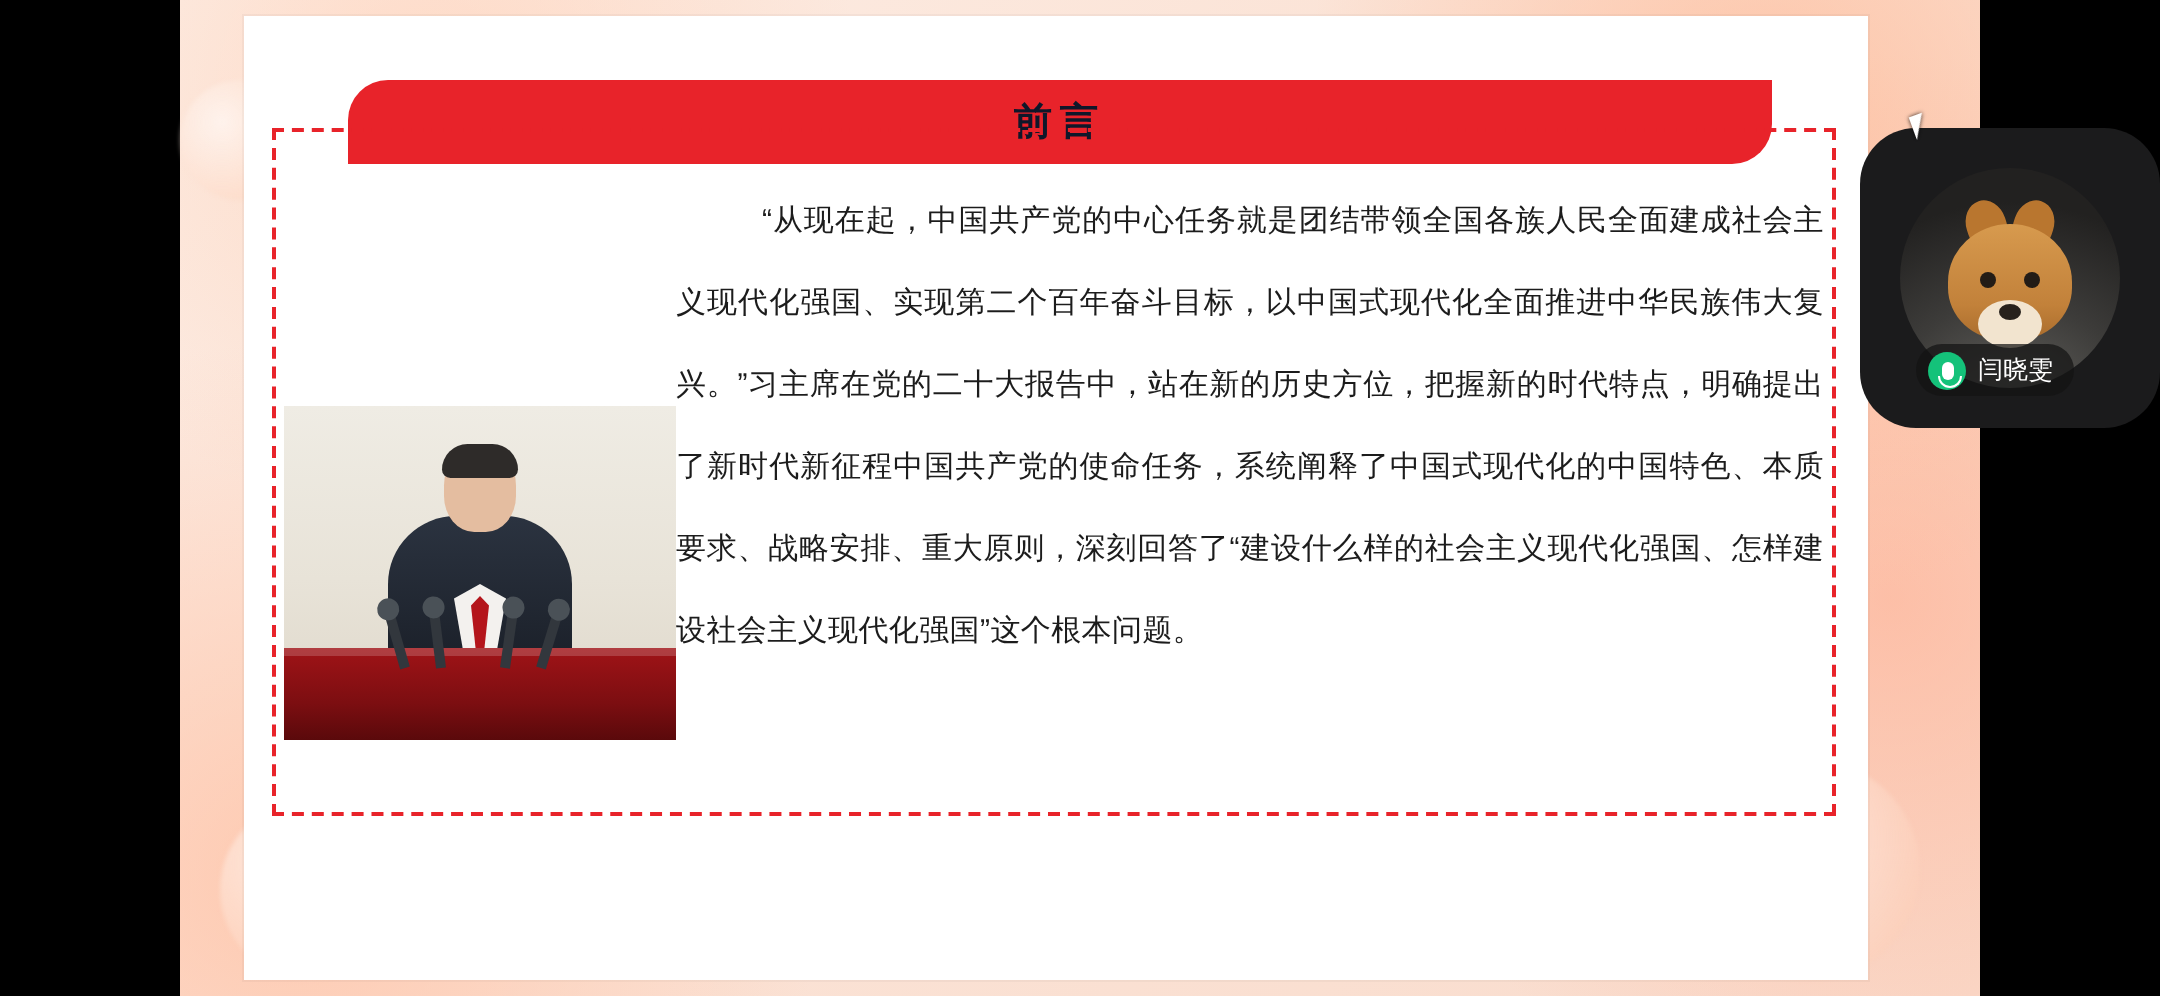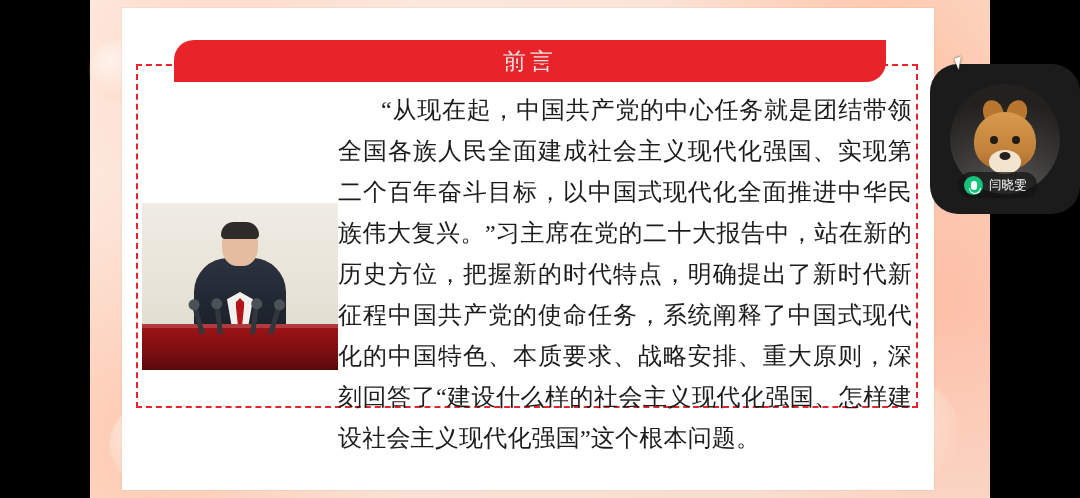--- a/index.html
+++ b/index.html
@@ -56,23 +56,23 @@
     top: 32px;
     width: 712px;
     height: 42px;
     background: #e8232a;
     border-radius: 20px 0 20px 0;
     display: flex;
     align-items: center;
     justify-content: center;
   }
   .title-text {
-    color: #e5e5e5;
-    font-size: 23px;
-    font-weight: normal;
+    color: #0f172a;
+    font-size: 19px;
+    font-weight: bold;
     letter-spacing: 4px;
   }
 
   
   .content-box {
     position: absolute;
     left: 14px;
     top: 56px;
     width: 782px;
     height: 344px;
@@ -181,27 +181,26 @@
   .mic2 { left: 76px; transform: rotate(-7deg); }
   .mic3 { left: 108px; transform: rotate(8deg); }
   .mic4 { left: 126px; transform: rotate(17deg); }
 
   
   .body-text {
     position: absolute;
     left: 200px;
     top: 24px;
     width: 574px;
-    font-size: 24px;
+    font-size: 15px;
     line-height: 41px;
     color: #1c1c1c;
     text-align: justify;
     text-indent: 43px;
     letter-spacing: 0.2px;
-    font-family: Liberation Serif, serif;
   }
 
   
   .video-tile {
     position: absolute;
     right: 0;
     top: 64px;
     width: 150px;
     height: 150px;
     background: #1b1b1c;

